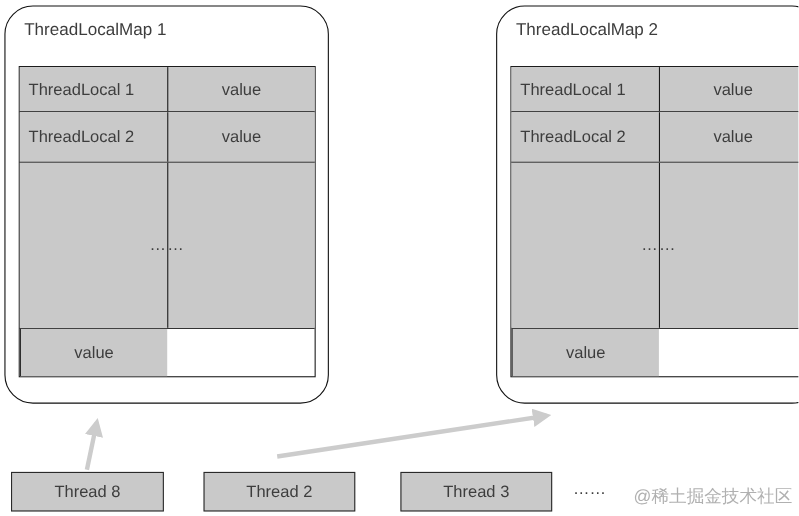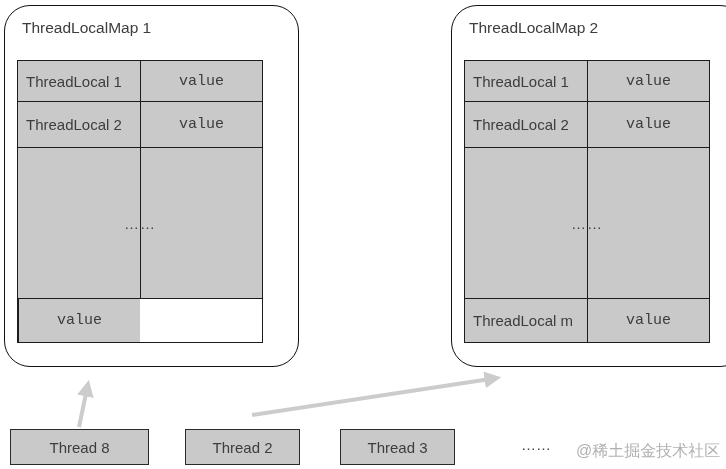--- a/index.html
+++ b/index.html
@@ -36,68 +36,68 @@
     font-size: 15.5px;
     color: #3d3d3d;
     white-space: nowrap;
   }
 
   
   .tlm-table {
     position: absolute;
     left: 12px;
     top: 54px;
-    width: 246px;
+    width: 270px;
     border: 1.6px solid #1c1c1c;
   }
   .t-row { display: flex; }
   .t-row + .t-row { border-top: 1.6px solid #1c1c1c; }
   .t-cell {
     background: #c9c9c9;
     display: flex;
     align-items: center;
     font-size: 15px;
     color: #3d3d3d;
     overflow: hidden;
     white-space: nowrap;
   }
   .t-key { width: 50%; padding-left: 8px; }
-  .t-val { width: 50%; border-left: 1.6px solid #1c1c1c; justify-content: center; font-family: Liberation Mono, monospace; }
+  .t-val { width: 50%; border-left: 1.6px solid #1c1c1c; justify-content: center; }
   .r-a { height: 40px; }
   .r-b { height: 46px; text-align: right; }
   .r-big { height: 151px; position: relative; }
   .r-last { height: 44px; }
   .dots-overlay {
     position: absolute;
     left: 0; right: 0; top: 50%;
     transform: translateY(-50%);
     text-align: center;
     font-size: 15px;
     letter-spacing: 1px;
     color: #3d3d3d;
     pointer-events: none;
   }
 
   
   .thread-box {
     position: absolute;
     top: 429px;
-    width: 115px;
+    width: 138px;
     height: 36px;
     background: #c9c9c9;
     border: 1.6px solid #2a2a2a;
     display: flex;
     align-items: center;
     justify-content: center;
     font-size: 15px;
     color: #3d3d3d;
   }
   #thread-1 { left: 10px; width: 139px; }
   #thread-2 { left: 185px; }
-  #thread-3 { left: 340px; }
+  #thread-3 { left: 364px; }
   #thread-n { left: 569px; }
 
   .thread-ellipsis {
     position: absolute;
     left: 516px;
     top: 436px;
     width: 40px;
     text-align: center;
     font-size: 15px;
     color: #3d3d3d;
@@ -159,21 +159,20 @@
       <div class="t-row r-b">
         <div class="t-cell t-key">ThreadLocal 2</div>
         <div class="t-cell t-val">value</div>
       </div>
       <div class="t-row r-big">
         <div class="t-cell t-key"></div>
         <div class="t-cell t-val"></div>
         <div class="dots-overlay">……</div>
       </div>
       <div class="t-row r-last">
-        <div class="t-cell t-key">ThreadLocal m</div>
         <div class="t-cell t-val">value</div>
       </div>
     </div>
   </div>
 
   <svg id="arrows" viewBox="0 0 726 469" xmlns="http://www.w3.org/2000/svg">
     <defs>
       <marker id="ah" viewBox="0 0 10 10" refX="7.5" refY="5" markerWidth="4.2" markerHeight="4.2" orient="auto-start-reverse">
         <path d="M0,0 L10,5 L0,10 z" fill="#cccccc"></path>
       </marker>

